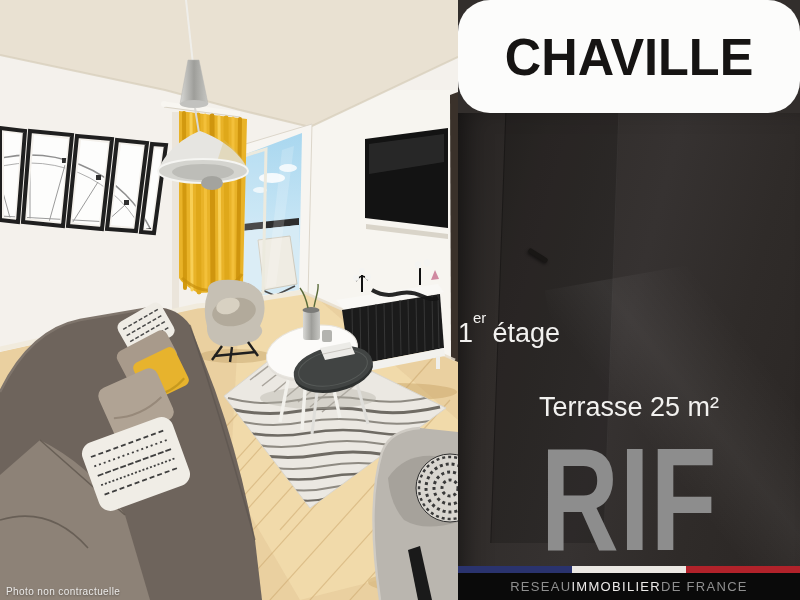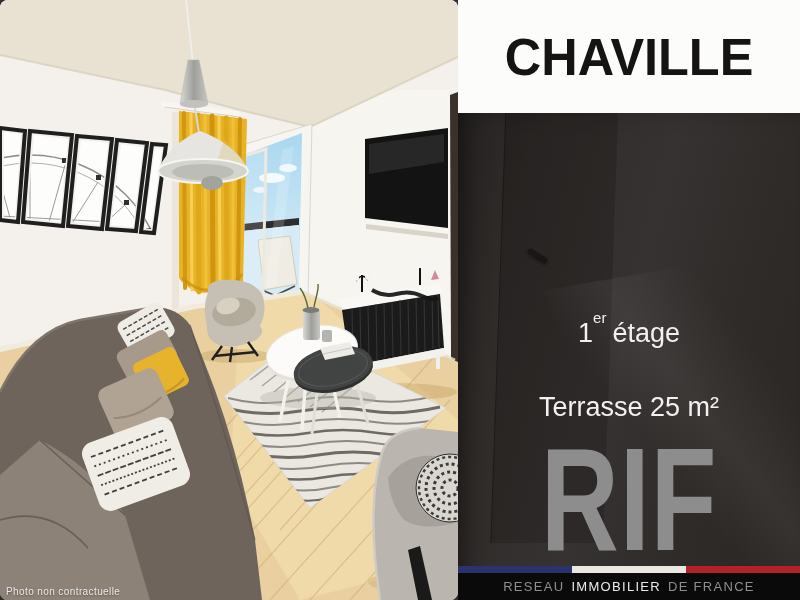--- a/index.html
+++ b/index.html
@@ -1,58 +1,58 @@
 <!DOCTYPE html>
 <html><head>
 <meta charset="utf-8">
 <style>
   html,body{margin:0;padding:0;background:#777;}
   .stage{position:relative;width:800px;height:600px;overflow:hidden;
          font-family:"Liberation Sans",sans-serif;background:#322e2c;}
   
-  .photo{position:absolute;left:0;top:0;width:458px;height:600px;overflow:hidden;background:#8b5cf6;border-radius:8px;}
+  .photo{position:absolute;left:0;top:0;width:458px;height:600px;overflow:hidden;background:#8b5cf6;}
   .photo svg{display:block;width:458px;height:600px;}
   .disclaimer{position:absolute;left:6px;bottom:3px;font-size:10px;letter-spacing:.4px;
               color:rgba(255,255,255,.85);text-shadow:0 1px 2px rgba(0,0,0,.35);}
   
   .panel{position:absolute;left:458px;top:0;width:342px;height:600px;}
   .banner{position:absolute;left:0;top:0;width:100%;height:113px;background:#fcfcfb;
-          display:flex;align-items:center;justify-content:center;}
+          display:flex;align-items:center;justify-content:center;border-radius:32px;}
   .city{font-size:52px;font-weight:700;color:#161413;letter-spacing:0;transform:scaleX(.97);}
   .dark{position:absolute;left:0;top:113px;width:100%;height:487px;overflow:hidden;
         background:linear-gradient(105deg,#262322 0%,#302c2a 20%,#363231 48%,#2f2b29 72%,#2a2624 100%);
         box-shadow:inset 16px 0 28px -12px rgba(0,0,0,.55);}
   .door-texture{position:absolute;left:40px;top:-10px;width:112px;height:440px;
         background:rgba(0,0,0,.16);transform:skewX(-2deg);
         border-right:1px solid rgba(255,255,255,.05);border-left:1px solid rgba(0,0,0,.28);}
   .door-handle{position:absolute;left:69px;top:140px;width:22px;height:5px;background:#191715;
         border-radius:3px;transform:rotate(32deg);box-shadow:0 2px 3px rgba(0,0,0,.45);}
   .panel-sheen{position:absolute;right:-60px;top:150px;width:280px;height:430px;transform:rotate(-10deg);
         background:linear-gradient(62deg,transparent 42%,rgba(255,255,255,.055) 56%,transparent 74%);}
   .area{position:absolute;left:0;top:70px;width:100%;text-align:center;color:#f3f2f1;
         line-height:1;white-space:nowrap;}
   .area-value{display:inline-block;font-size:130px;font-weight:700;letter-spacing:-3px;
         transform:scaleX(.78);margin:0 -15px;}
   .area-unit{font-size:44px;font-weight:700;letter-spacing:-1px;}
   .area-exp{display:inline-block;font-size:26px;font-weight:700;position:relative;top:-22px;left:1px;}
-  .floor-line{position:absolute;left:0;top:205px;width:100%;text-align:center;
+  .floor-line{position:absolute;left:0;top:205px;width:100%;
         font-size:27px;color:#f2f1ef;line-height:1.15;}
   .floor-ord{font-size:15px;position:relative;top:-9px;}
   .floor-word{margin-left:6px;}
   .terrace-line{position:absolute;left:0;top:239px;width:100%;text-align:center;
         font-size:27px;color:#f2f1ef;line-height:1.15;margin-top:40px;}
   .rif{position:absolute;left:0;top:314px;width:100%;text-align:center;line-height:1;
         font-size:146px;font-weight:700;color:#8d8d8d;transform:scaleX(.74);letter-spacing:1px;}
   .flag{position:absolute;left:0;bottom:27px;width:100%;height:7px;display:flex;}
   .flag span{flex:1;}
   .flag .fb{background:#2a336e;}
   .flag .fw{background:#ebe8e3;}
   .flag .fr{background:#b1222a;}
   .brandband{position:absolute;left:0;bottom:0;width:100%;height:27px;background:#0a0a0a;
-        display:flex;align-items:center;justify-content:center;gap:7px;
+        display:flex;align-items:center;justify-content:center;
         font-size:13px;letter-spacing:1.3px;}
   .b-dim{color:#8f8f8f;}
   .b-bright{color:#eceae8;font-weight:400;}
 </style>
 </head>
 <body>
 
 <div class="stage">
 
   <div class="photo">

